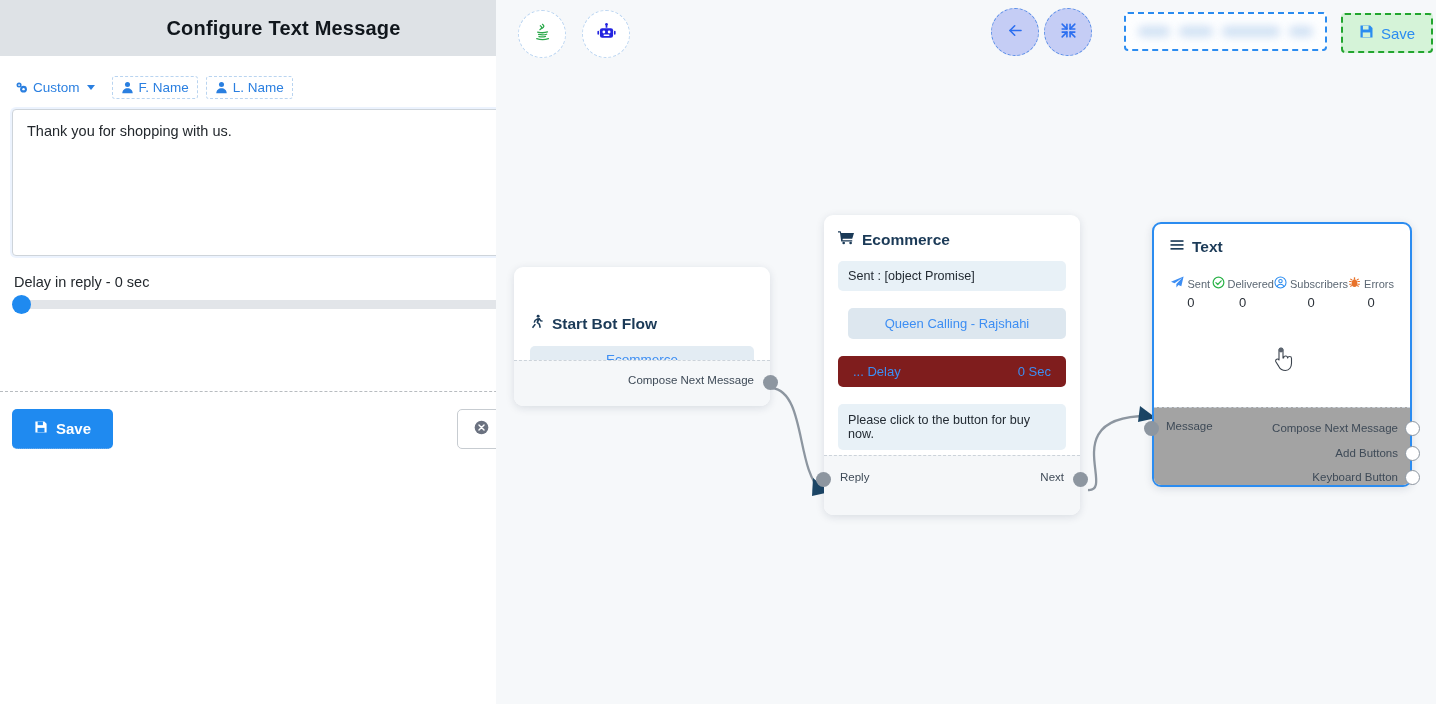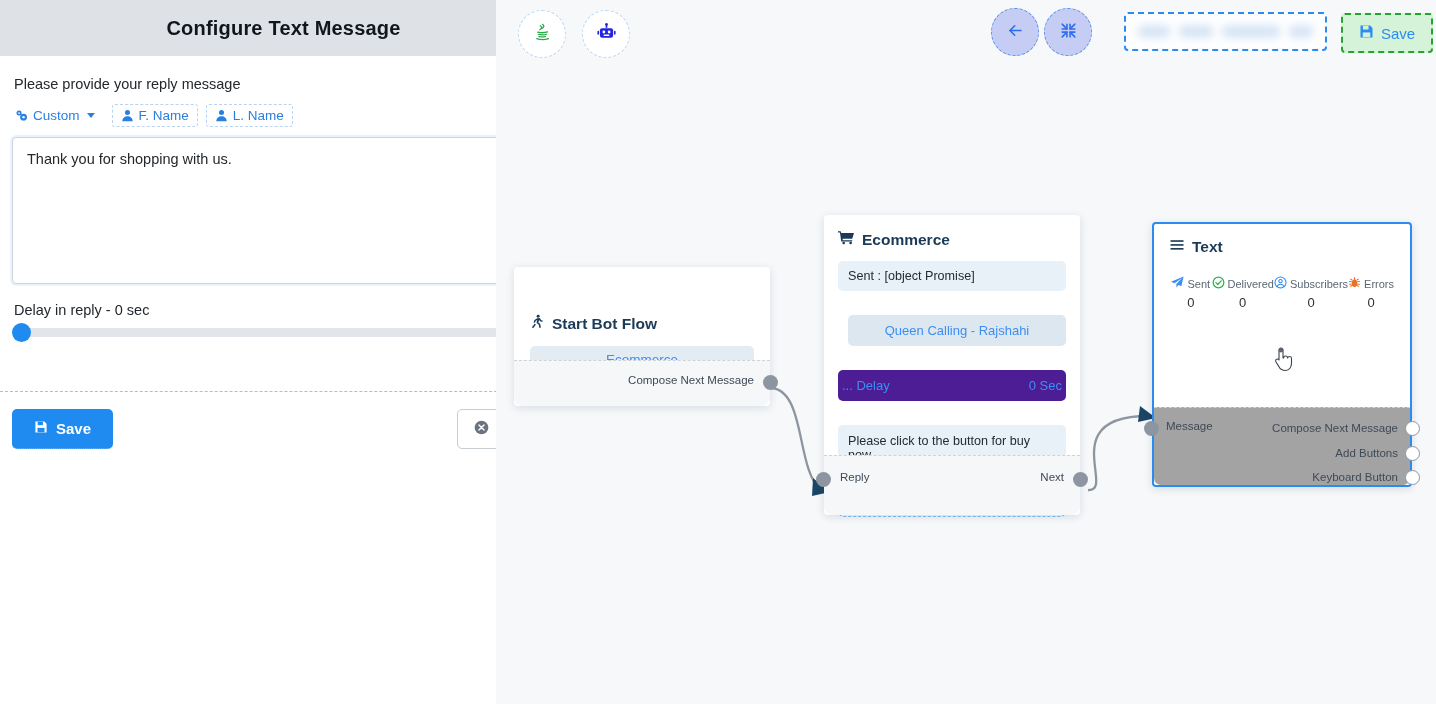--- a/index.html
+++ b/index.html
@@ -142,21 +142,21 @@
     font-size: 15px; color: #2b8cf0; cursor: pointer;
     font-family: "Liberation Sans", sans-serif;
   }
 
   
   #edges { position: absolute; left: 0; top: 0; width: 940px; height: 704px; pointer-events: none; }
 
   
   .node {
     position: absolute; background: #ffffff;
-    border-radius: 4px; box-shadow: 0 2px 9px rgba(20,40,70,.13);
+    border-radius: 9px; box-shadow: 0 2px 9px rgba(20,40,70,.13);
   }
   .node-head {
     display: flex; align-items: center; gap: 8px;
     font-size: 15.5px; font-weight: bold; color: #1b3a57;
   }
   .node-foot {
     border-top: 1px dashed #ccd3da;
     background: #f5f7f9;
     border-radius: 0 0 9px 9px;
   }
@@ -176,31 +176,31 @@
   #start-chip {
     margin-top: 13px; background: #e3ecf3; border-radius: 5px;
     height: 26px; display: flex; align-items: center; justify-content: center;
     font-size: 13.5px; color: #3d8ef3; cursor: pointer;
   }
 
   
   #node-ecom { left: 328px; top: 215px; width: 256px; height: 300px; }
   #node-ecom .inner { padding: 15px 14px 10px 14px; }
   .ec-row {
-    border-radius: 5px; font-size: 12.6px; margin-top: 24px;
+    border-radius: 5px; font-size: 12.6px; margin-top: 17px;
     display: flex; align-items: center;
   }
   #ec-sent { background: #e8f1f7; color: #232b33; padding: 8px 10px; margin-top: 12px; }
   #ec-title {
     background: #dde7ef; color: #3d8ef3; justify-content: center;
     padding: 8px 10px; font-size: 13px; margin-left: 10px;
   }
   #ec-delay {
-    background: #4c1d95; color: #3d8ef3; justify-content: space-between;
-    padding: 8px 4px; font-size: 13px;
+    background: #7f1d1d; color: #3d8ef3; justify-content: space-between;
+    padding: 8px 15px; font-size: 13px;
   }
   #ec-text {
     background: #e8f1f7; color: #232b33; justify-content: center;
     padding: 9px 10px; font-size: 12.6px;
   }
   #ec-buy {
     background: #cfe6fb; border: 1.5px dashed #79b2e8; border-radius: 6px;
     color: #10161c; font-weight: bold; font-size: 13.5px;
     justify-content: center; padding: 10px; cursor: pointer; margin-top: 9px;
   }
@@ -237,21 +237,20 @@
 
 <div id="app">
 
   <div id="left-panel">
 
     <div id="panel-header">
       <div id="panel-title">Configure Text Message</div>
     </div>
 
     <div id="panel-body">
-      <div id="reply-label">Please provide your reply message</div>
 
       <div id="token-row">
         <div class="token-btn plain">
           <span class="mini-icon">
             <svg viewBox="0 0 16 16" width="13" height="13" fill="#2a7fe0">
               <circle cx="5" cy="5" r="3.1"></circle>
                 <circle cx="5" cy="5" r="1.1" fill="#fff"></circle>
               <circle cx="10.5" cy="10" r="4.2"></circle>
                 <circle cx="10.5" cy="10" r="1.5" fill="#fff"></circle>
             </svg>

